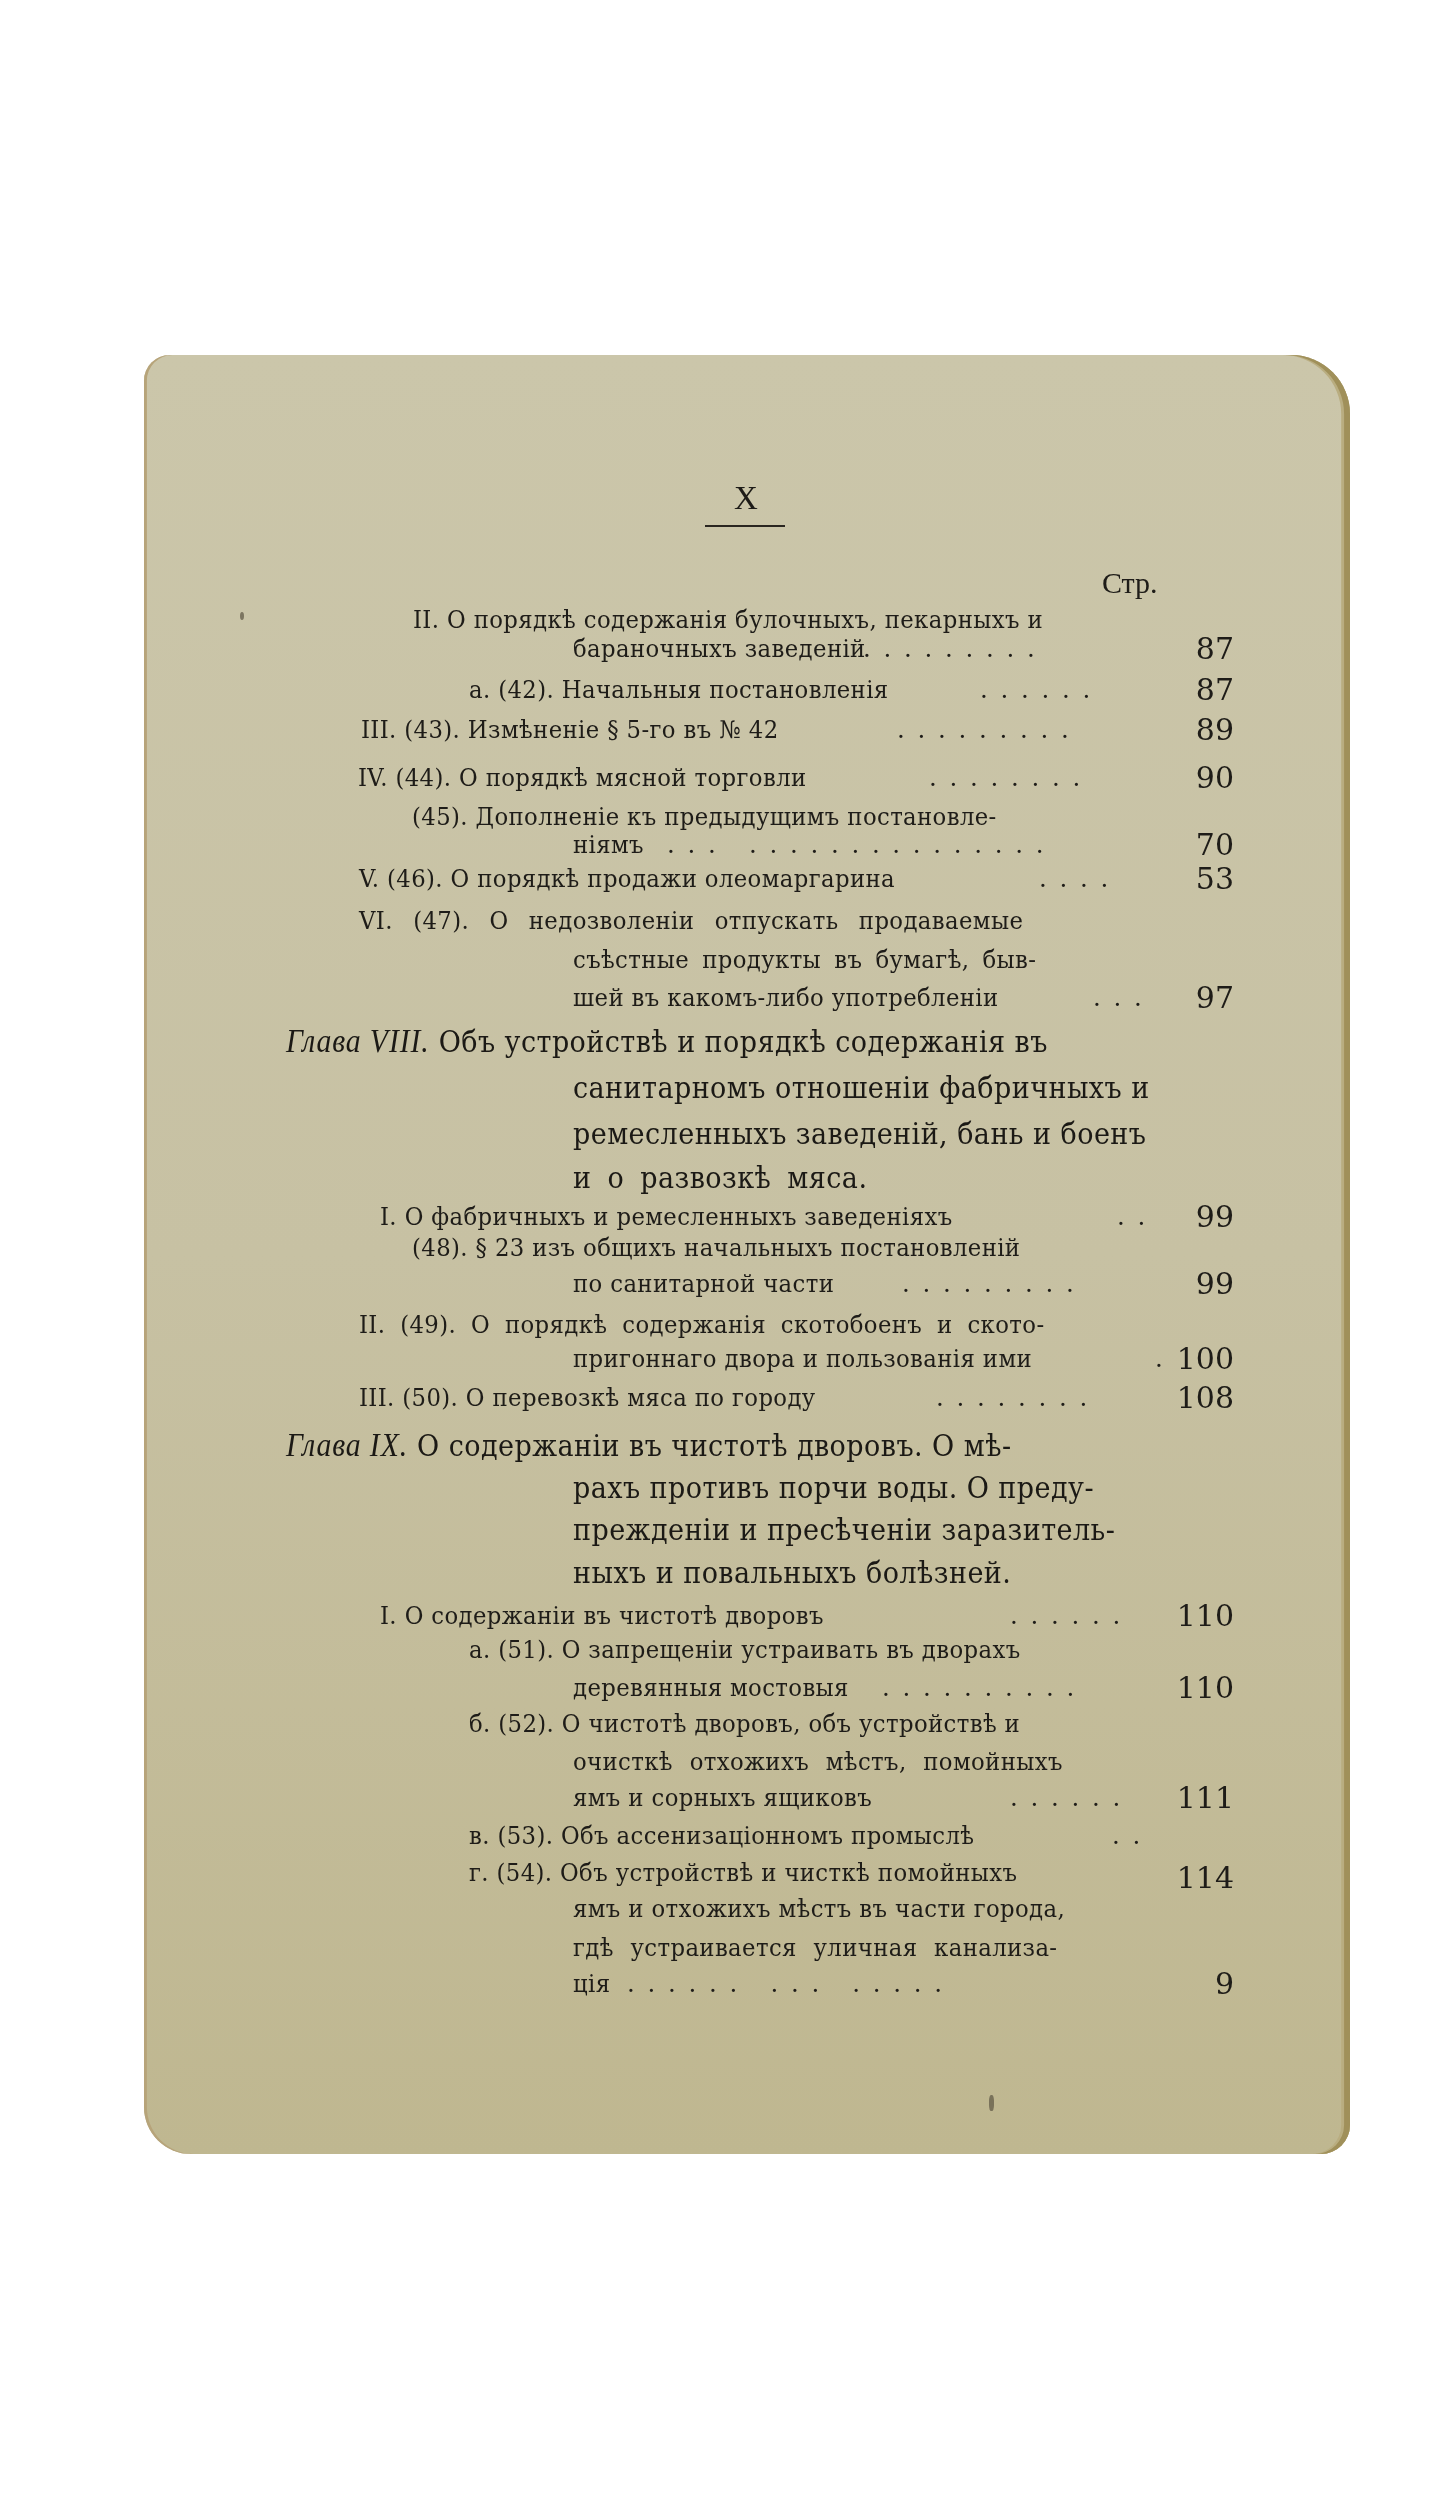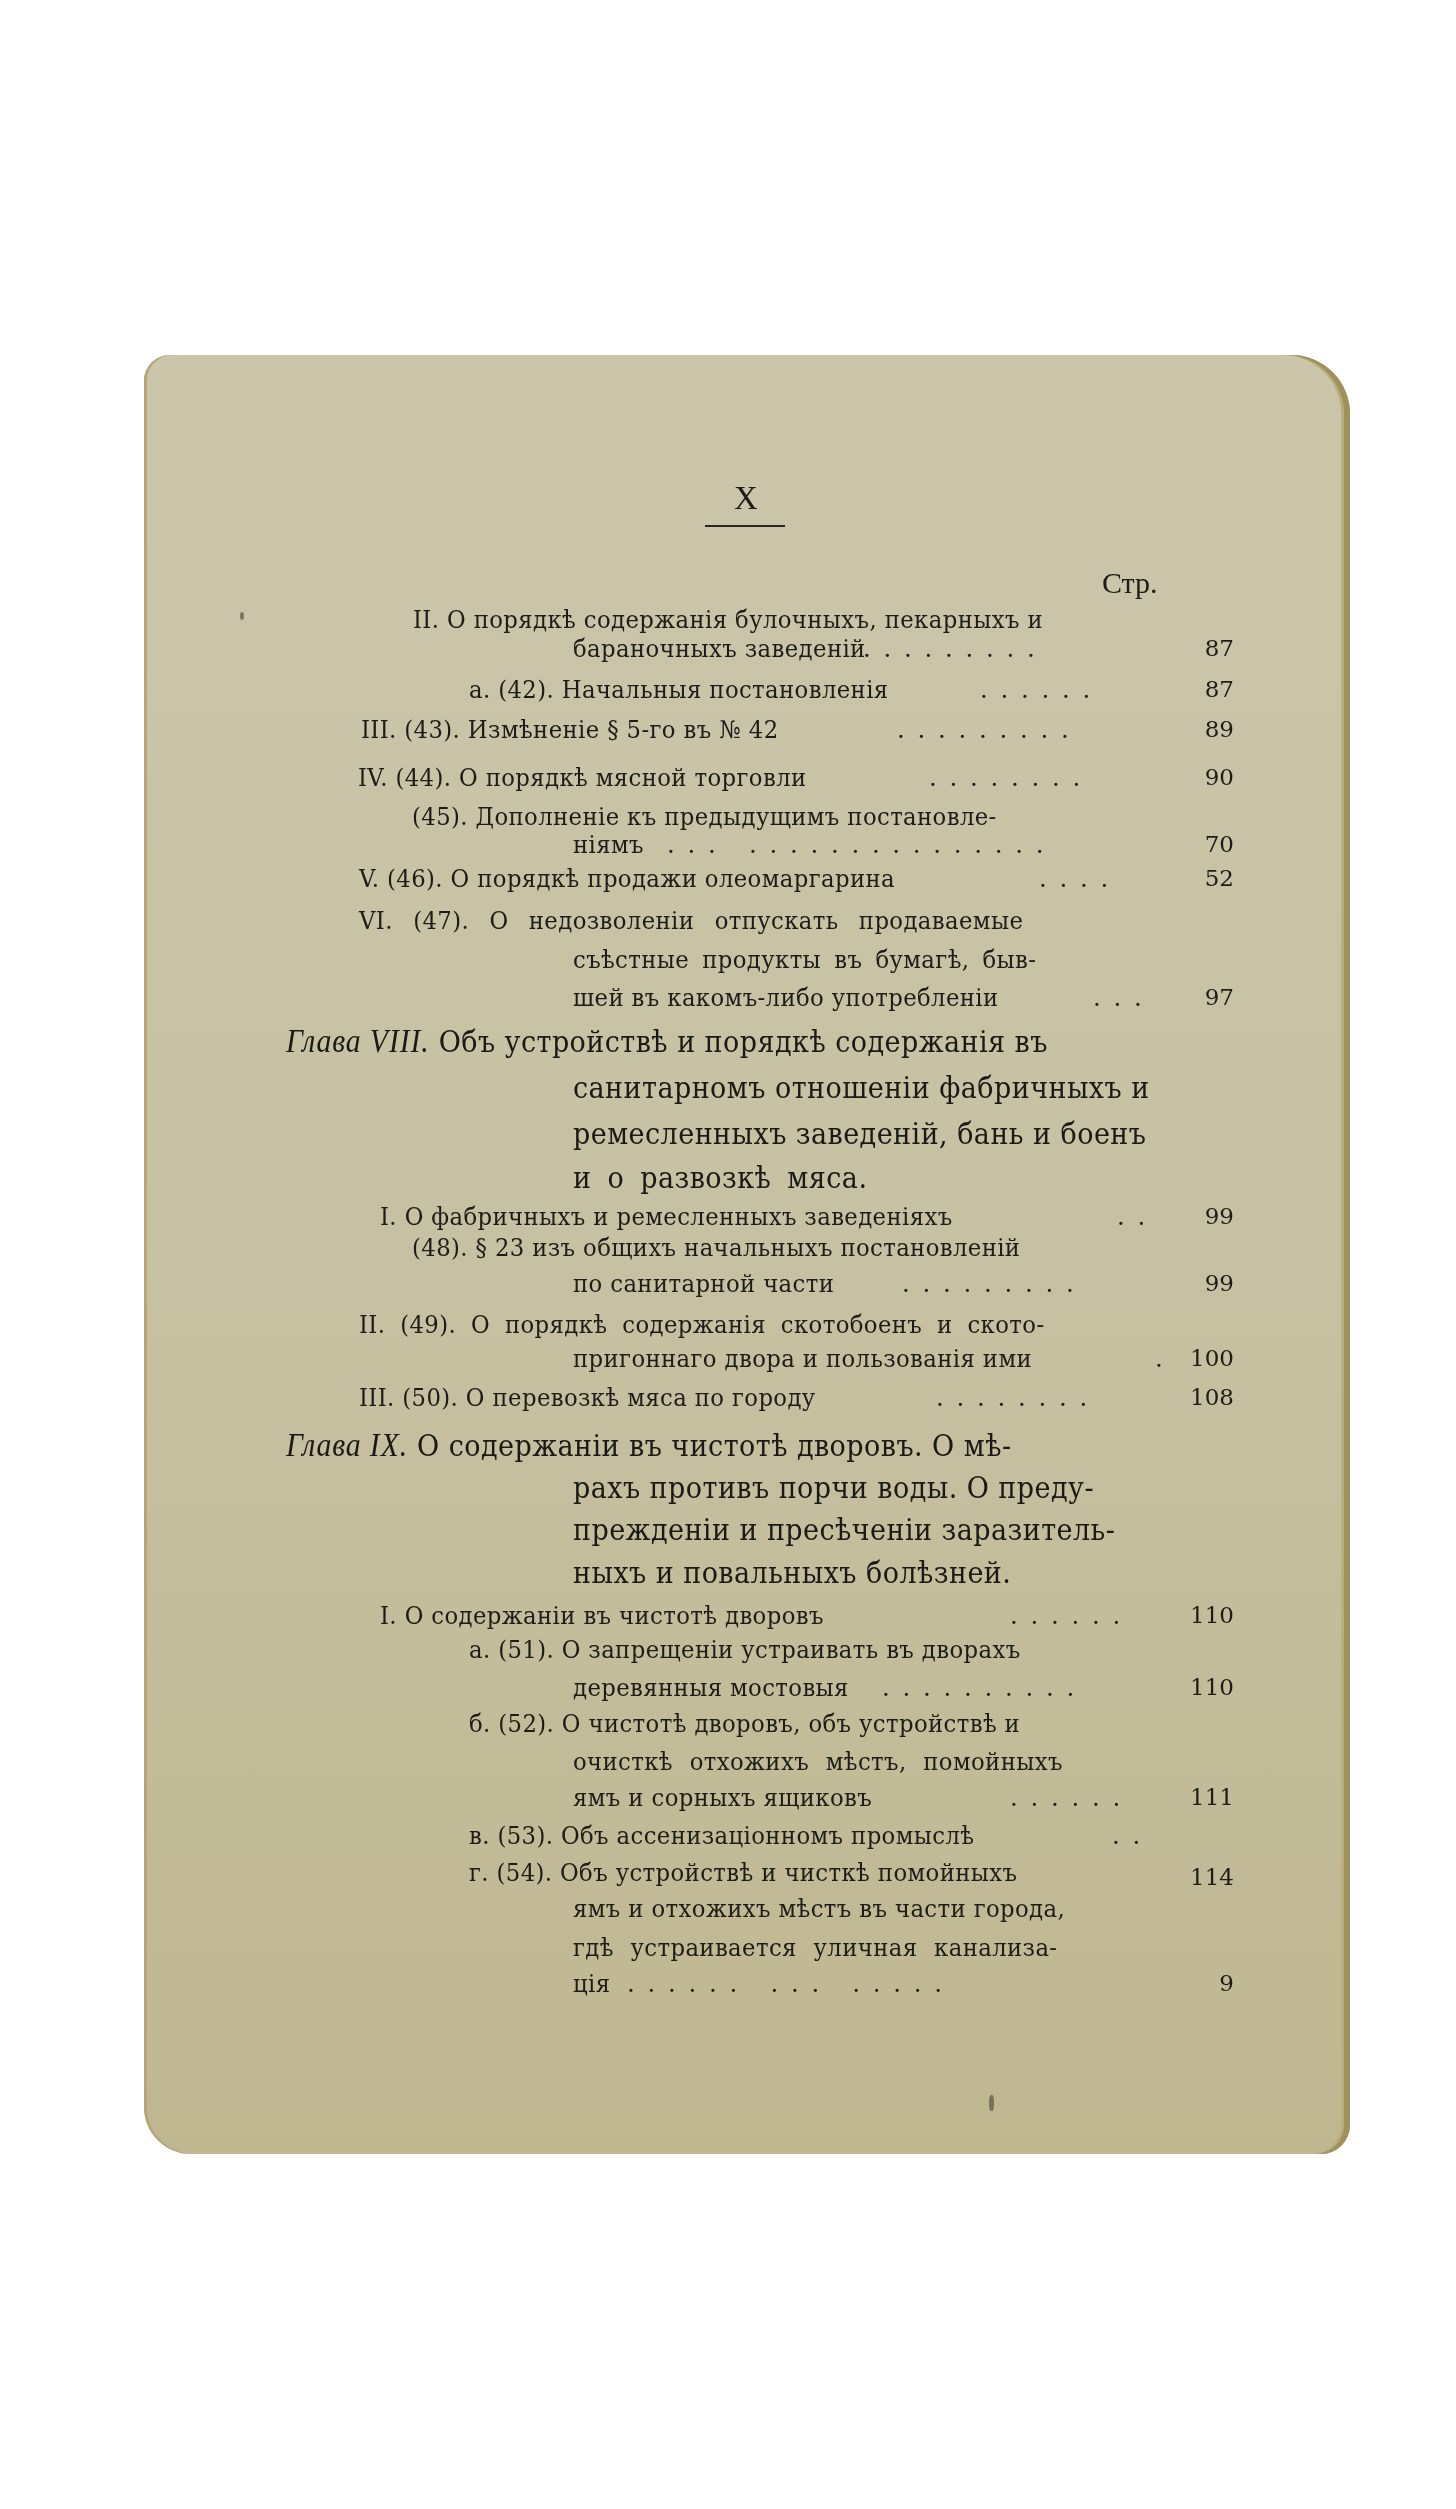--- a/index.html
+++ b/index.html
@@ -12,21 +12,21 @@
   }
   .speck { position: absolute; background: #5b5443; border-radius: 50%; opacity: .7; }
   .line {
     position: absolute; white-space: nowrap; color: #1e1c18;
     font-family: "DejaVu Serif", "Liberation Serif", serif;
     font-size: 24.5px; line-height: 29px; letter-spacing: 0.4px;
     transform: scaleX(0.93); transform-origin: left center;
   }
   .num {
     position: absolute; right: 223px; text-align: right; color: #1e1c18;
-    font-family: "DejaVu Serif", "Liberation Serif", serif; font-size: 23px; line-height: 29px;
+    font-family: "DejaVu Serif", "Liberation Serif", serif; font-size: 30px; line-height: 29px;
   }
   .dots {
     position: absolute; color: #1e1c18; font-family: "DejaVu Serif", serif;
     font-size: 24.5px; line-height: 29px; letter-spacing: 12.7px; white-space: nowrap; overflow: hidden;
   }
   .chap {
     position: absolute; white-space: nowrap; color: #1b1915;
     font-family: "DejaVu Serif", "Liberation Serif", serif;
     font-size: 30px; line-height: 35px; letter-spacing: 0.5px;
     transform: scaleX(0.9); transform-origin: left center;
@@ -74,21 +74,21 @@
   <div class="dots" style="left:929px;top:763px;width:257px;">........</div>
   <div class="num" style="top:763px;">90</div>
 
   <div class="line" style="left:412px;top:802px;"><span>(45).</span> <span>Дополненіе къ предыдущимъ постановле-</span></div>
   <div class="line" style="left:573px;top:830px;"><span>ніямъ</span></div>
   <div class="dots" style="left:667px;top:830px;width:519px;">... ...............</div>
   <div class="num" style="top:830px;">70</div>
 
   <div class="line" style="left:359px;top:864px;"><span>V. (46).</span> <span>О порядкѣ продажи олеомаргарина</span></div>
   <div class="dots" style="left:1039px;top:864px;width:147px;">....</div>
-  <div class="num" style="top:864px;">52</div>
+  <div class="num" style="top:864px;">53</div>
 
   <div class="line" style="left:359px;top:906px;word-spacing:13.7px;"><span>VI. (47).</span> <span>О недозволеніи отпускать продаваемые</span></div>
   <div class="line" style="left:573px;top:945px;word-spacing:5.9px;"><span>съѣстные продукты въ бумагѣ, быв-</span></div>
   <div class="line" style="left:573px;top:983px;"><span>шей въ какомъ-либо употребленіи</span></div>
   <div class="dots" style="left:1093px;top:983px;width:98px;">...</div>
   <div class="num" style="top:983px;">97</div>
 
   <div class="chap" style="left:286px;top:1024px;"><span class="chap-label">Глава VIII.</span> <span>Объ устройствѣ и порядкѣ содержанія въ</span></div>
   <div class="chap" style="left:573px;top:1070px;"><span>санитарномъ отношеніи фабричныхъ и</span></div>
   <div class="chap" style="left:573px;top:1116px;"><span>ремесленныхъ заведеній, бань и боенъ</span></div>

